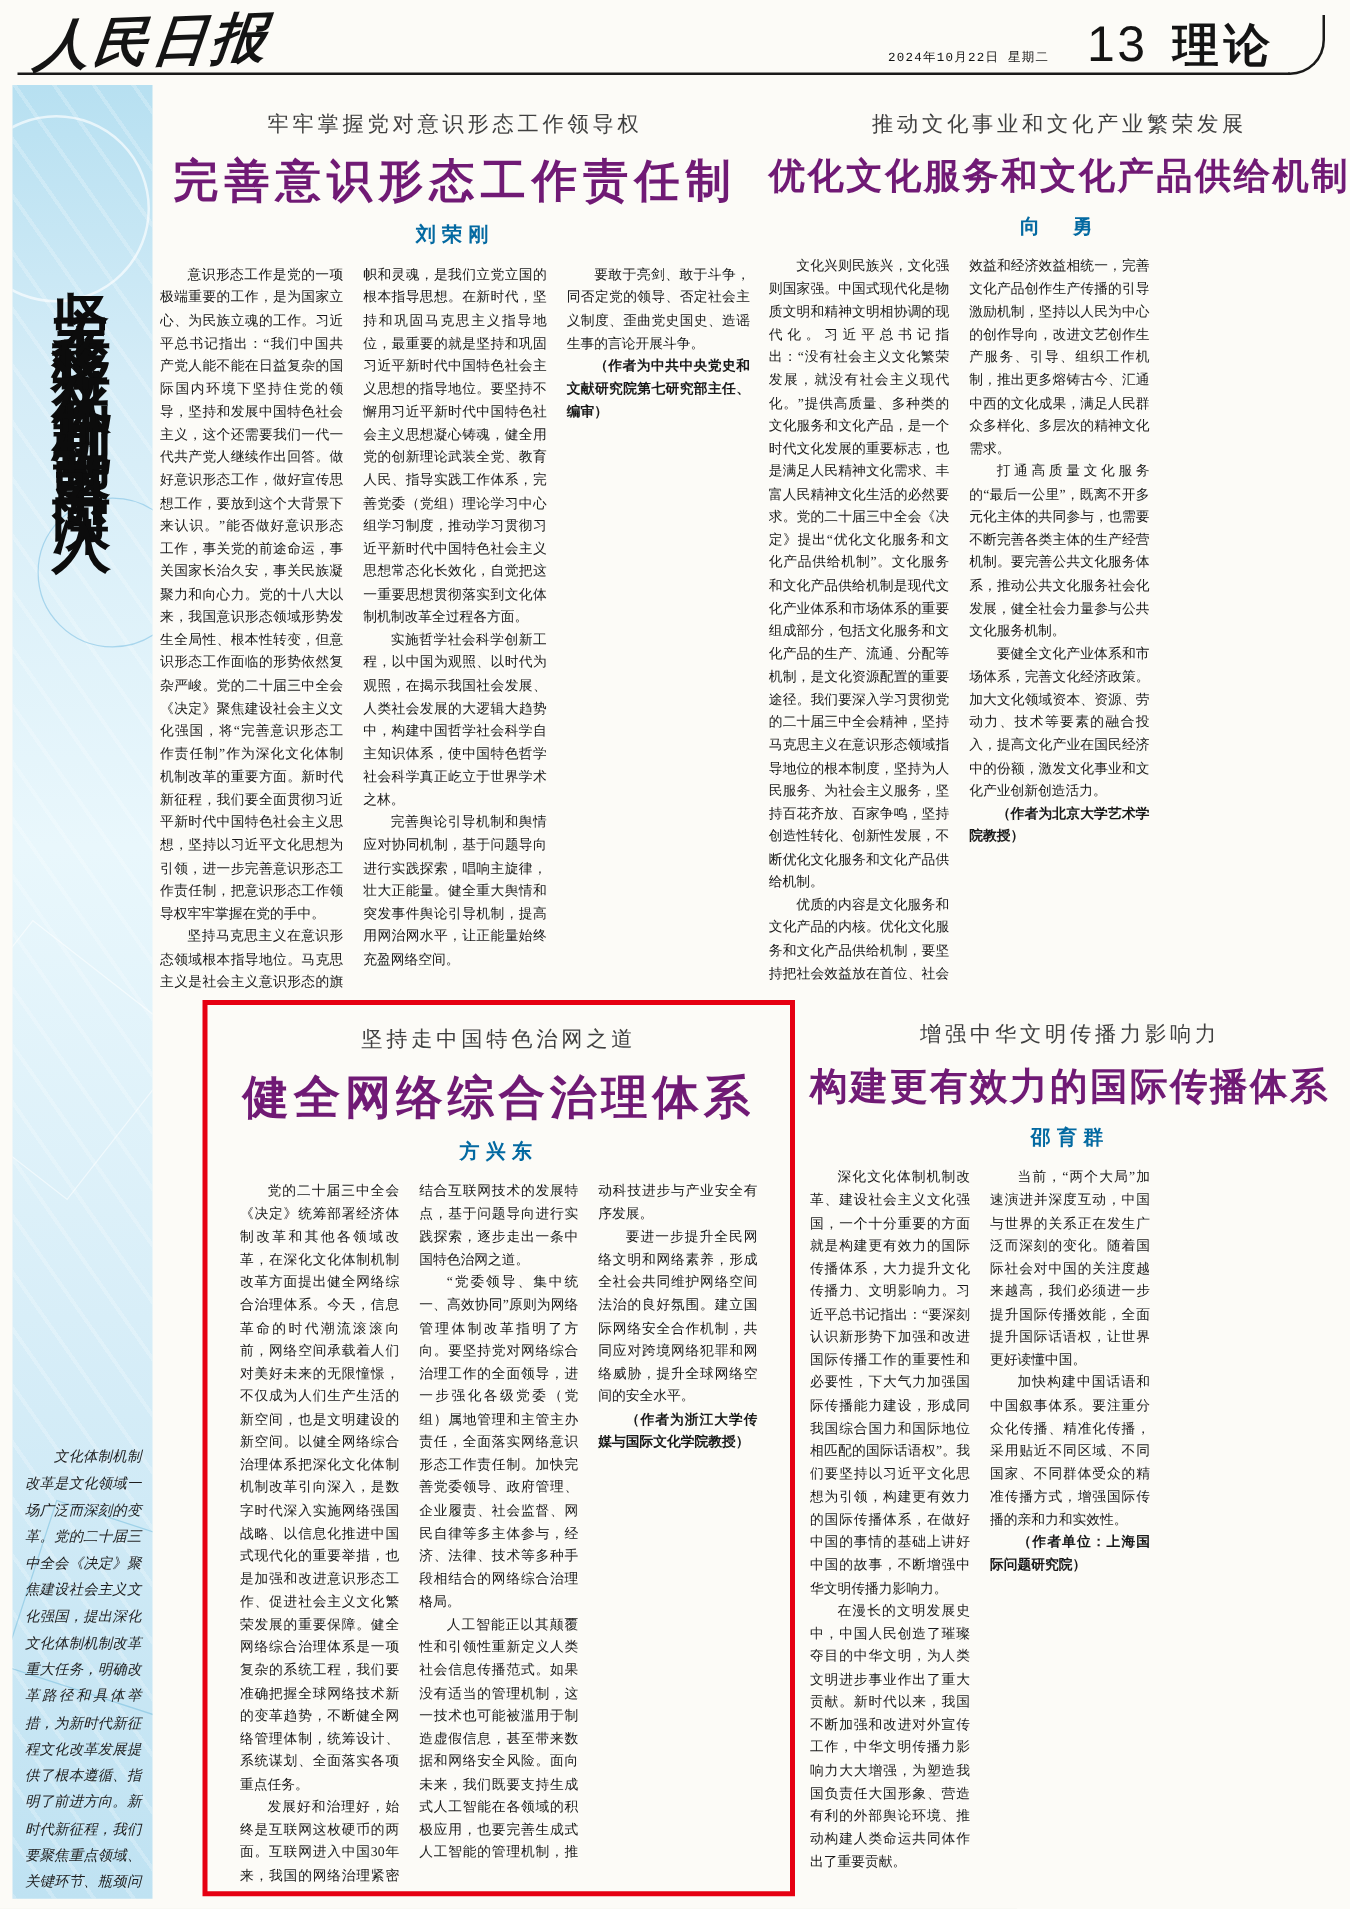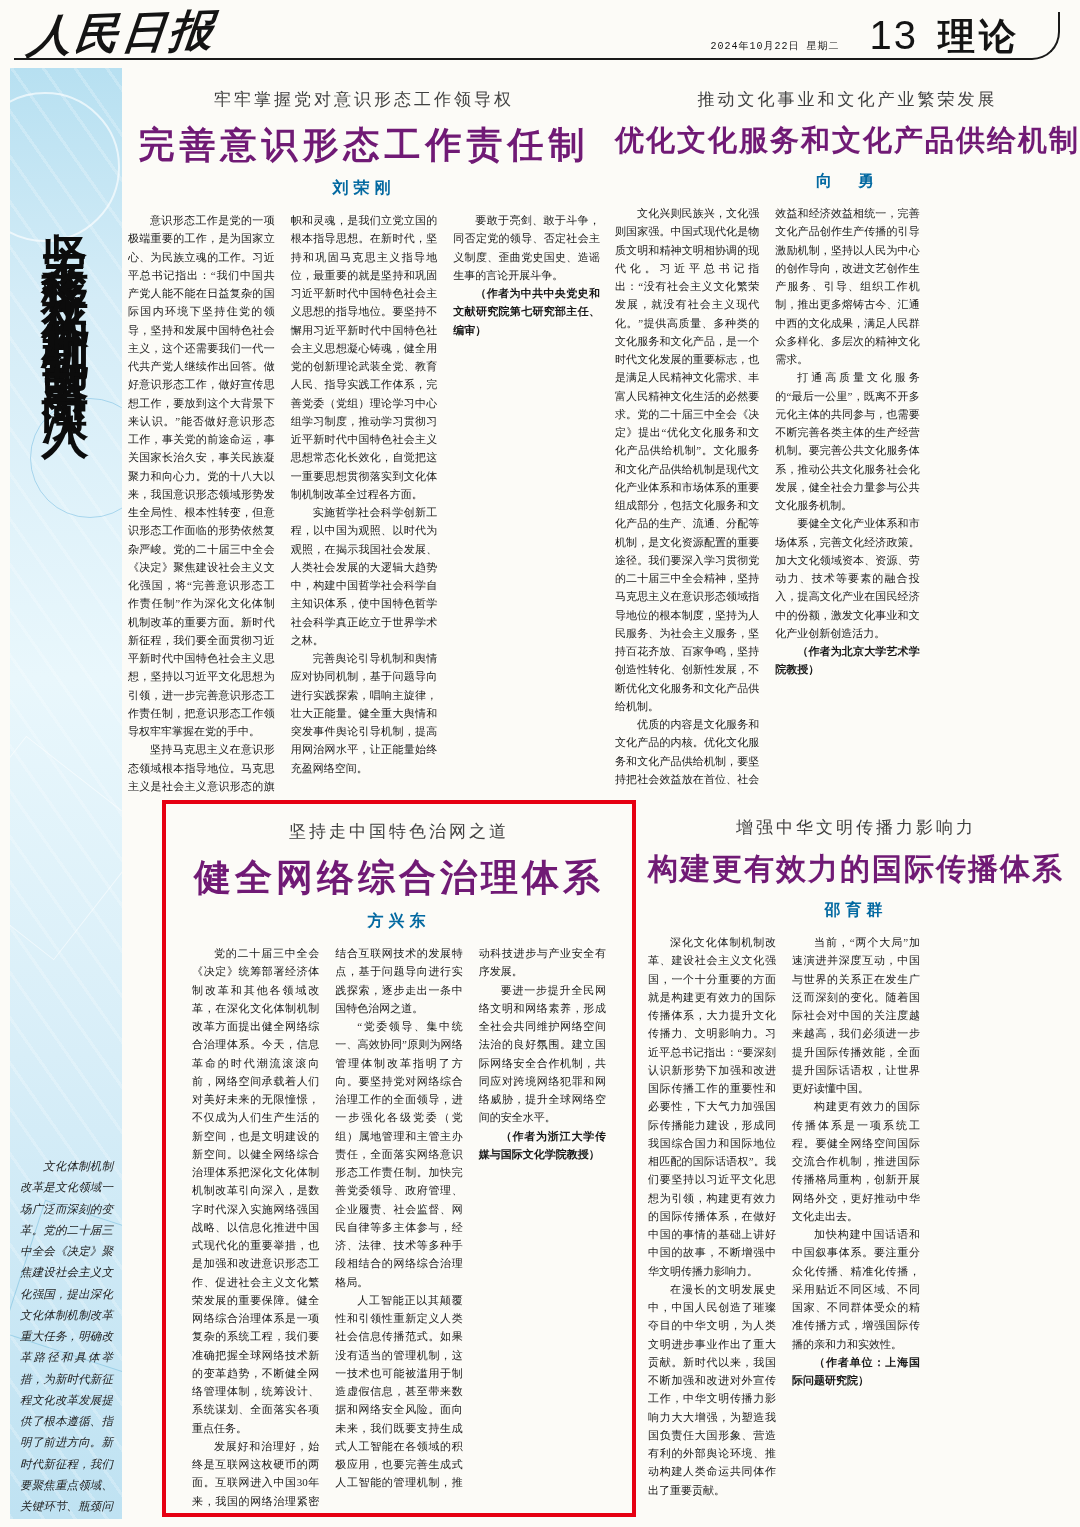--- a/index.html
+++ b/index.html
@@ -149,21 +149,20 @@
 
       <article class="a4">
         <div class="kicker">增强中华文明传播力影响力</div>
         <h2 class="headline">构建更有效力的国际传播体系</h2>
         <div class="byline">邵育群</div>
         <div class="body">
           <div>
               <p>深化文化体制机制改革、建设社会主义文化强国，一个十分重要的方面就是构建更有效力的国际传播体系，大力提升文化传播力、文明影响力。习近平总书记指出：“要深刻认识新形势下加强和改进国际传播工作的重要性和必要性，下大气力加强国际传播能力建设，形成同我国综合国力和国际地位相匹配的国际话语权”。我们要坚持以习近平文化思想为引领，构建更有效力的国际传播体系，在做好中国的事情的基础上讲好中国的故事，不断增强中华文明传播力影响力。</p>
               <p>在漫长的文明发展史中，中国人民创造了璀璨夺目的中华文明，为人类文明进步事业作出了重大贡献。新时代以来，我国不断加强和改进对外宣传工作，中华文明传播力影响力大大增强，为塑造我国负责任大国形象、营造有利的外部舆论环境、推动构建人类命运共同体作出了重要贡献。</p>
               <p>当前，“两个大局”加速演进并深度互动，中国与世界的关系正在发生广泛而深刻的变化。随着国际社会对中国的关注度越来越高，我们必须进一步提升国际传播效能，全面提升国际话语权，让世界更好读懂中国。</p>
-              <p>构建更有效力的国际传播体系是一项系统工程。要健全网络空间国际交流合作机制，推进国际传播格局重构，创新开展网络外交，更好推动中华文化走出去。</p>
               <p>加快构建中国话语和中国叙事体系。要注重分众化传播、精准化传播，采用贴近不同区域、不同国家、不同群体受众的精准传播方式，增强国际传播的亲和力和实效性。</p>
             </div>
           <p class="attribution">（作者单位：上海国际问题研究院）</p>
         </div>
       </article>
 
     </div>
 
   </main>
 </div>

